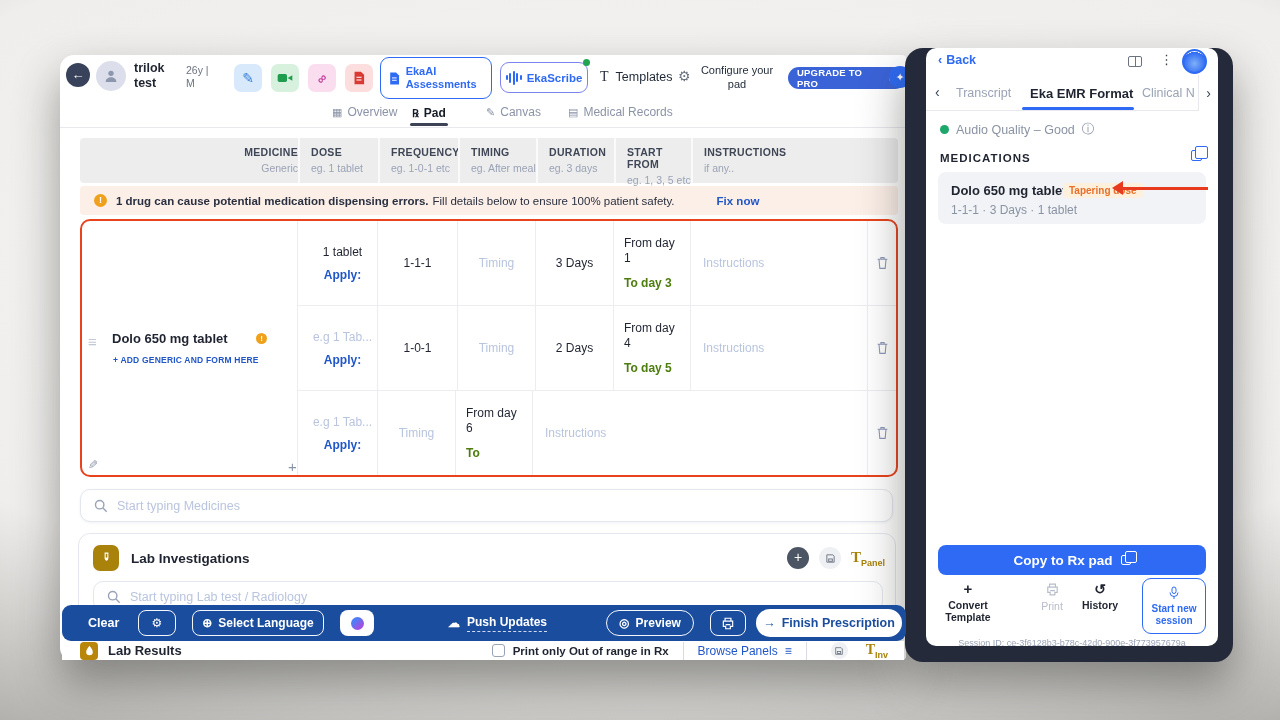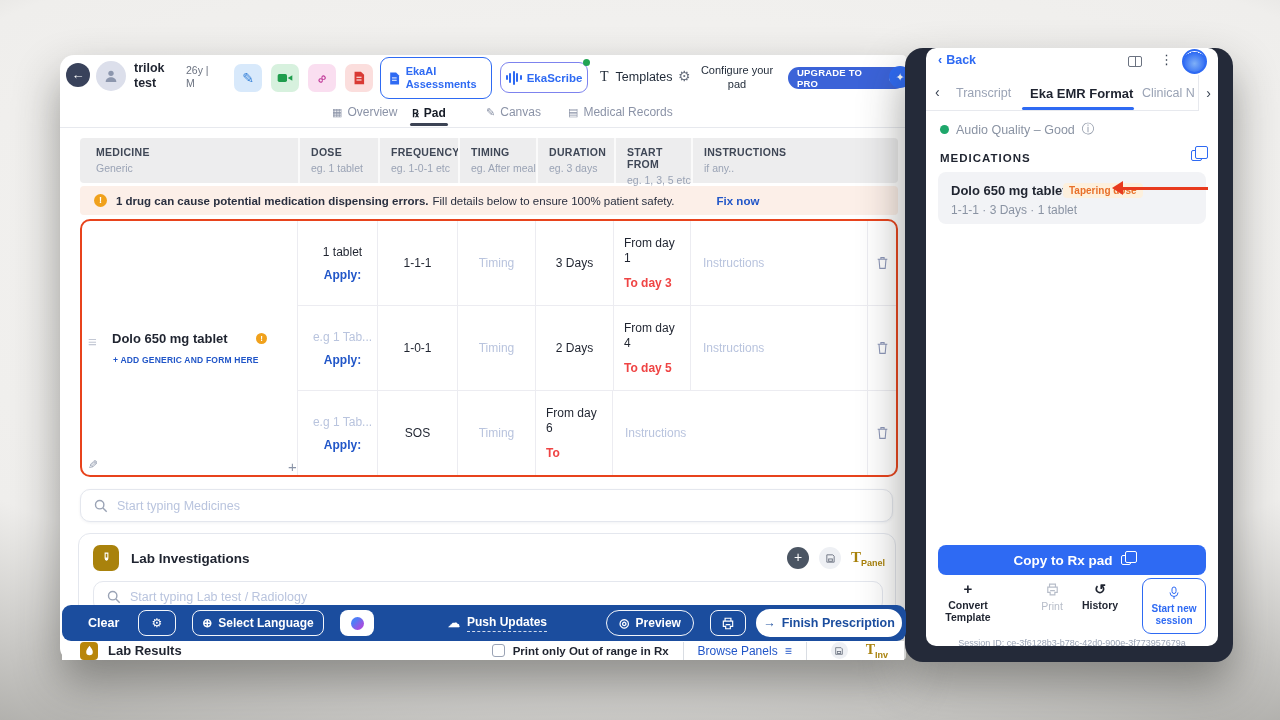--- a/index.html
+++ b/index.html
@@ -50,21 +50,21 @@
   .tab .ic { font-size:11px; }
   .tab-pad { color:#151b26; font-weight:bold; }
   .tab-pad::after { content:""; position:absolute; left:-2px; right:-2px; bottom:-6px; height:3px; background:#3c4354; border-radius:2px; }
 
   
   .thead { position:absolute; left:20px; top:83px; width:818px; height:45px; background:#ededee; border-radius:4px; display:flex; }
   .th { padding:8px 0 0 11px; border-left:2px solid #fafafa; }
   .th:first-child { border-left:none; padding-left:16px; }
   .th .t { font-size:10.5px; font-weight:bold; color:#3f4756; letter-spacing:.3px; }
   .th .h { font-size:10.5px; color:#9aa3b5; margin-top:4px; }
-  .w-med{width:218px;} .w-dose{width:80px;} .w-freq{width:80px;} .w-tim{width:78px;} .w-dur{width:78px;} .w-start{width:77px;} .w-ins{flex:1;}
+  .w-med{width:218px;text-align:right;} .w-dose{width:80px;} .w-freq{width:80px;} .w-tim{width:78px;} .w-dur{width:78px;} .w-start{width:77px;} .w-ins{flex:1;}
 
   
   .warnbar { position:absolute; left:20px; top:131px; width:818px; height:29px; background:#fcefe8; border-radius:4px;
     display:flex; align-items:center; padding-left:14px; font-size:11.5px; color:#2a3040; }
   .wdot { width:13px; height:13px; border-radius:50%; background:#f0a11c; color:#fff; font-size:9px; font-weight:bold;
     text-align:center; line-height:13px; margin-right:9px; flex:none; }
   .warnbar b { margin-right:4px; }
   .fixnow { color:#2156c8; font-weight:bold; margin-left:42px; }
 
   
@@ -85,21 +85,21 @@
   .cell:last-child { border-right:none; }
   .c-dose { width:80px; padding-left:10px;align-items:center; }
   .c-freq { width:80px; align-items:center; }
   .c-tim  { width:78px; align-items:center; }
   .c-dur  { width:78px; align-items:center; }
   .c-start{ width:77px; padding-left:10px; }
   .c-ins  { flex:1; padding-left:12px; }
   .c-del  { width:28px; align-items:center; }
   .ph { color:#b9c4de; }
   .applink { color:#2156c8; font-weight:bold; margin-top:9px; font-size:12px; }
-  .today { color:#ef4444; font-weight:bold; margin-top:10px; font-size:12px; }
+  .today { color:#4d7c0f; font-weight:bold; margin-top:10px; font-size:12px; }
   .fromday { line-height:15px; width:58px; }
 
   
   .search-input { position:absolute; left:20px; width:813px; height:33px; background:#fff; border:1px solid #e4e7ee;
     border-radius:10px; box-shadow:0 1px 3px rgba(25,35,60,.06); display:flex; align-items:center; padding-left:13px; gap:9px;
     font-size:12.5px; color:#b9c4de; }
   .ms { top:434px; }
 
   
   .labcard { position:absolute; left:18px; top:478px; width:818px; height:125px; border:1px solid #e4e7ee; border-radius:12px; }
@@ -381,23 +381,20 @@
                 <path d="M3 6h18M9 6V3h6v3M5.5 6l1.5 17h10l1.5-17" fill="none" stroke="#8d97b8" stroke-width="2"></path>
               </svg>
           </div>
         </div>
 
         <div class="mrow">
           <div class="cell c-dose">
             <span class="ph">e.g 1 Tab...</span>
             <span class="applink">Apply:</span>
           </div>
-          <div class="cell c-freq">
-              <span>SOS</span>
-            </div>
           <div class="cell c-tim ph">
               <span>Timing</span>
             </div>
           <div class="cell c-start">
             <span class="fromday">From day 6</span>
             <span class="today">To</span>
           </div>
           <div class="cell c-ins ph">
               <span>Instructions</span>
             </div>

